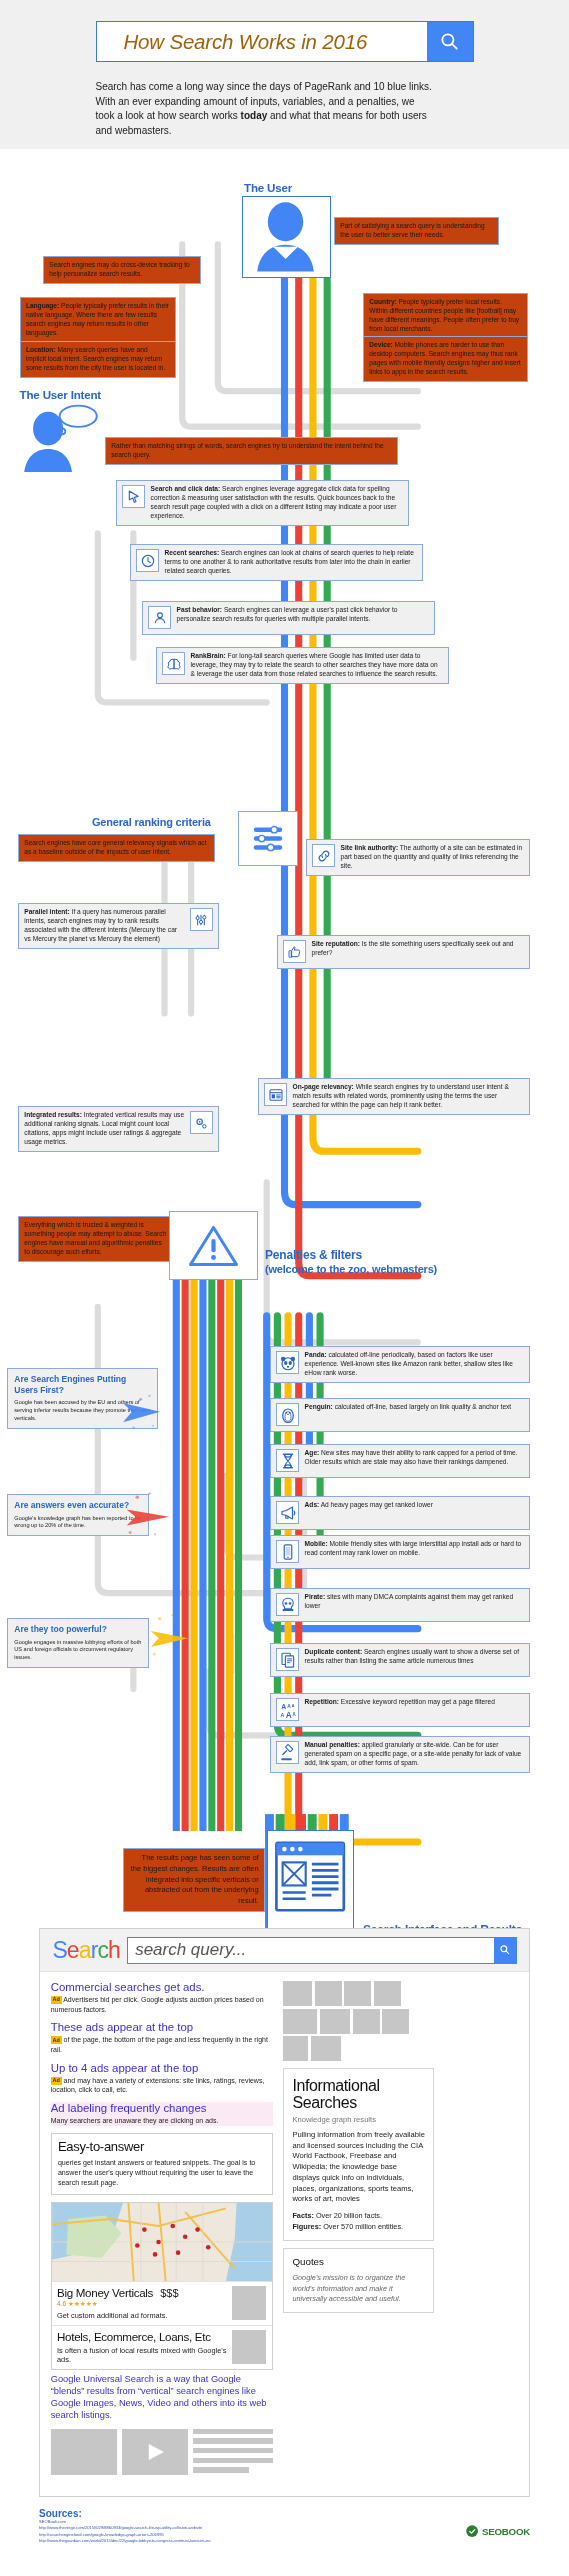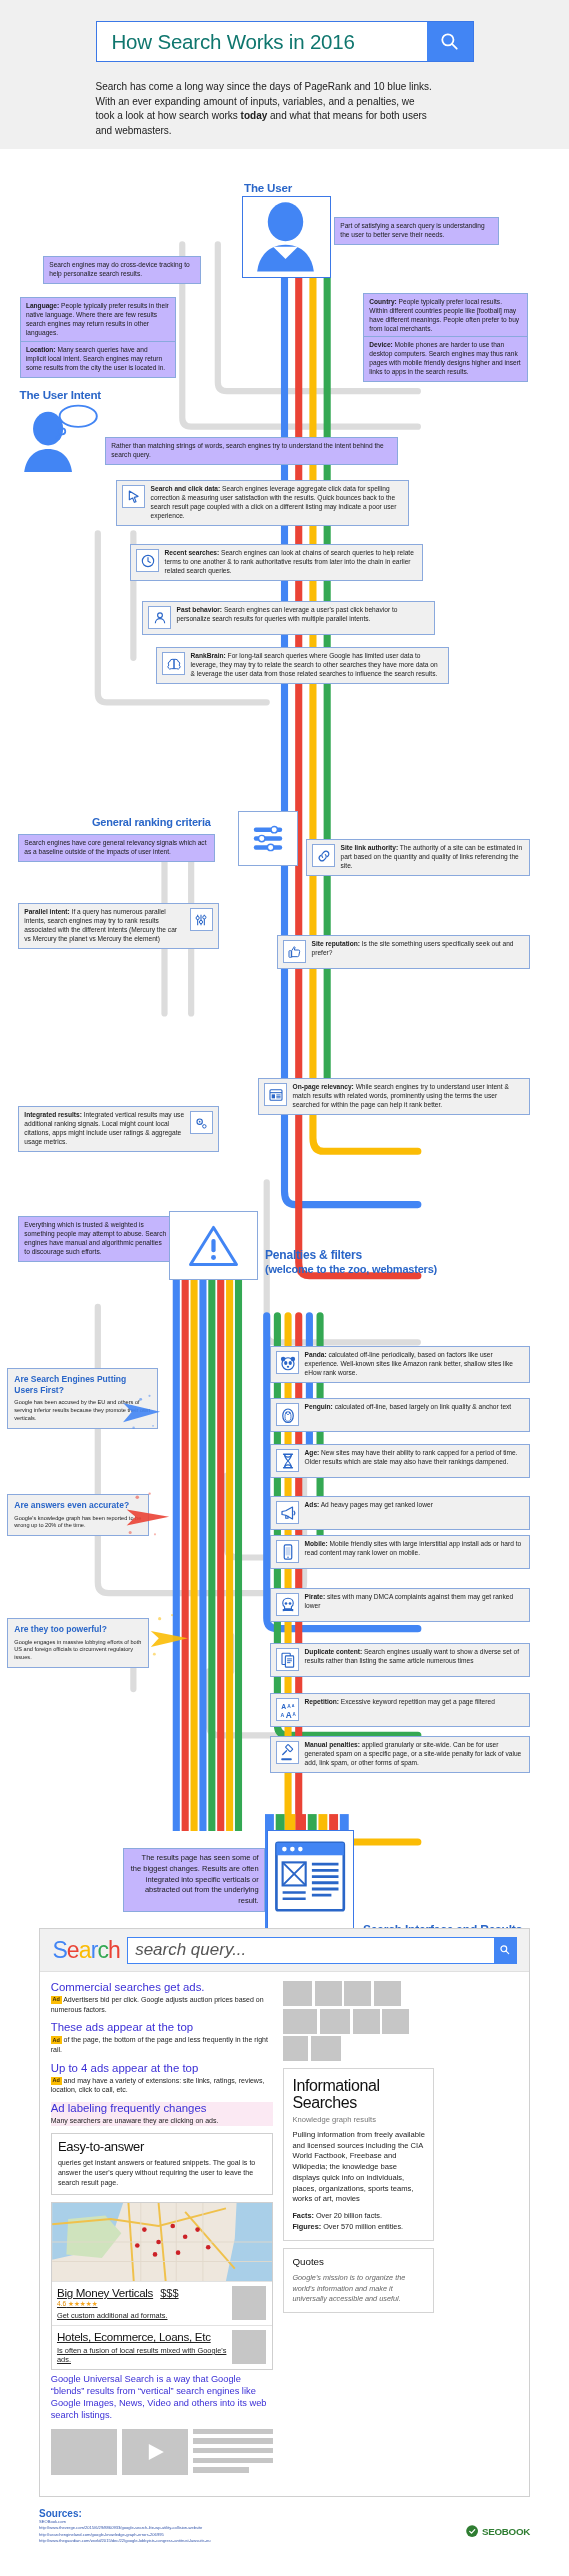--- a/index.html
+++ b/index.html
@@ -10,36 +10,36 @@
     color: #222;
     -webkit-font-smoothing: antialiased;
   }
   .page { position: relative; width: 569px; height: 2576px; overflow: hidden; background:#fff; }
 
   
   .header { background:#f0f0f0; padding: 16px 0 16px 0; height: 149px; }
   .searchbar-wrap { display:flex; justify-content:center; margin-top: 5.3px; }
   .searchbar { display:flex; width: 378px; height: 41px; border:1.8px solid #3b78e7; background:#fff; }
   .searchbar .q {
-    flex:1; display:flex; align-items:center; padding: 0 15px;
-    font-size: 20.5px; color:#0f766e; letter-spacing:-0.2px;
+    flex:1; display:flex; align-items:center; padding: 0 27px;
+    font-size: 20.5px; color:#a16207; letter-spacing:-0.2px;font-style:italic;
   }
   .searchbar .btn {
     width: 46px; background:#4285f4; display:flex; align-items:center; justify-content:center;
   }
   .searchbar .btn svg { display:block; }
   .intro {
     width: 378px; margin: 18px auto 0 auto;
     font-size: 10px; line-height: 1.45; color:#202020;
   }
   .intro b { font-weight: bold; }
 
   
   .box {
-    position:absolute; background:#c4b5fd; border:0.9px solid #8aa9dd;
+    position:absolute; background:#c2410c; border:0.9px solid #8aa9dd;
     font-size: 6.6px; line-height: 1.32; color:#1a1a1a; padding: 4.4px 5.3px;
   }
   .box b { font-weight:bold; }
   .sectitle {
     position:absolute; color:#2a66c8; font-weight:bold; letter-spacing:-0.2px;
   }
   .qbox {
     position:absolute; background:#f0f0f0; border:0.9px solid #8aa9dd; padding:5.3px 6.2px;
   }
   .qbox .qh { color:#2a66c8; font-weight:bold; font-size:8.5px; line-height:1.25; }
@@ -91,21 +91,21 @@
   .panelbox .pd { font-size:7.1px; line-height:1.45; color:#222; margin-top:3.6px; }
   .kp { border:0.9px solid #d4d4d4; padding:7.1px 8px; background:#fff; }
   .kp .kh { font-size:16px; line-height:1.08; color:#111; letter-spacing:-0.4px; }
   .kp .ks { font-size:7.6px; color:#777; margin-top:4.4px; }
   .kp .kb { font-size:7.6px; line-height:1.42; color:#222; margin-top:5.3px; }
   .kp .kf { font-size:7.3px; line-height:1.45; color:#222; margin-top:6.2px; }
   .kp .kf b { font-weight:bold; }
   .kq { border:0.9px solid #d4d4d4; padding:7.1px 8px; background:#fff; margin-top:7.1px; }
   .kq .kqh { font-size:9.8px; color:#111; }
   .kq .kqb { font-size:7.3px; line-height:1.45; color:#666; font-style:italic; margin-top:6.2px; }
-  .localcard { border:0.9px solid #cfcfcf; margin-bottom:2px; background:#fff;text-decoration:underline; }
+  .localcard { border:0.9px solid #cfcfcf; margin-bottom:2px; background:#fff; }
   .map { height:78px; position:relative; overflow:hidden; background:#e8e3dc; }
   .lrow { display:flex; padding:4.4px 5.3px; gap:5.3px; border-top:0.9px solid #e2e2e2; }
   .lrow:first-of-type { border-top:none; }
   .lrow .lt { flex:1; }
   .lrow .lh { font-size:11.6px; color:#111; letter-spacing:-0.3px; }
   .lrow .ld { font-size:7.4px; color:#222; margin-top:2.7px; }
   .lrow .thumb { width:34px; height:34px; background:#c6c6c6; }
   .stars { color:#f5a623; font-size:6.6px; margin-top:0.9px; }
   .stars .num { color:#e08a00; }
   .dollar { font-size:11px; color:#222; }

